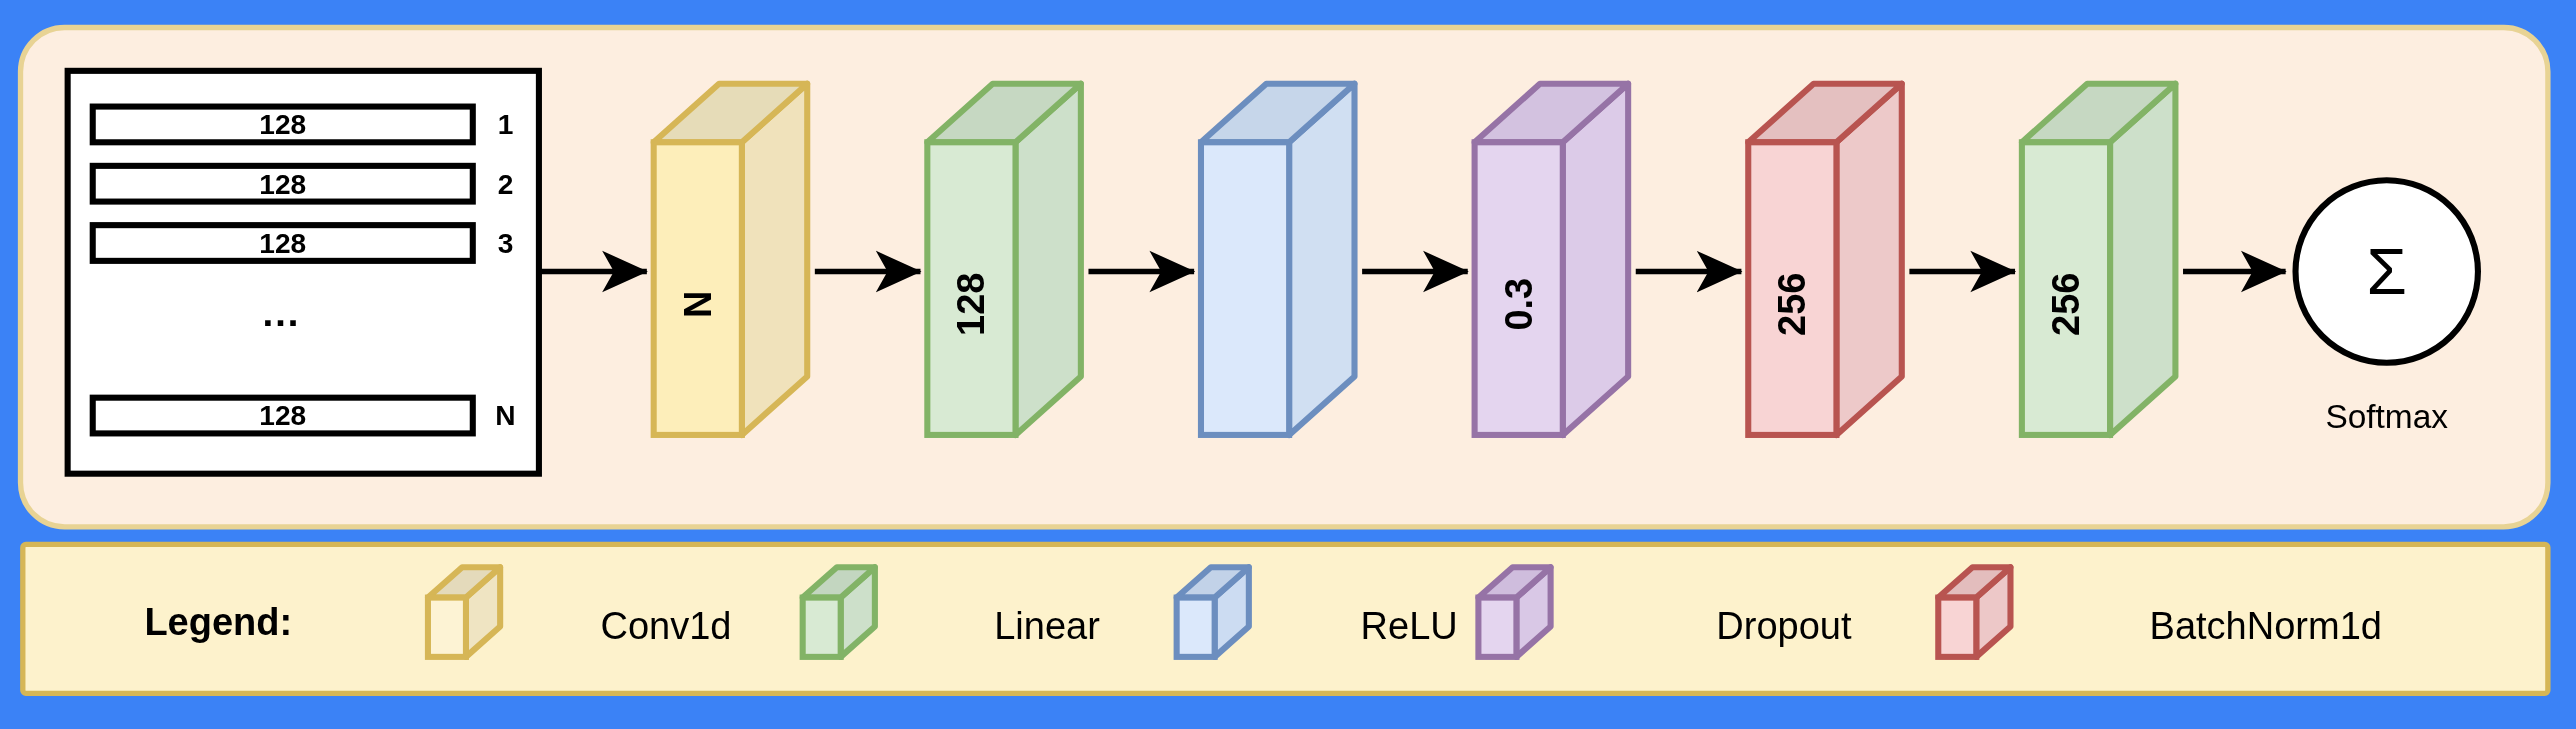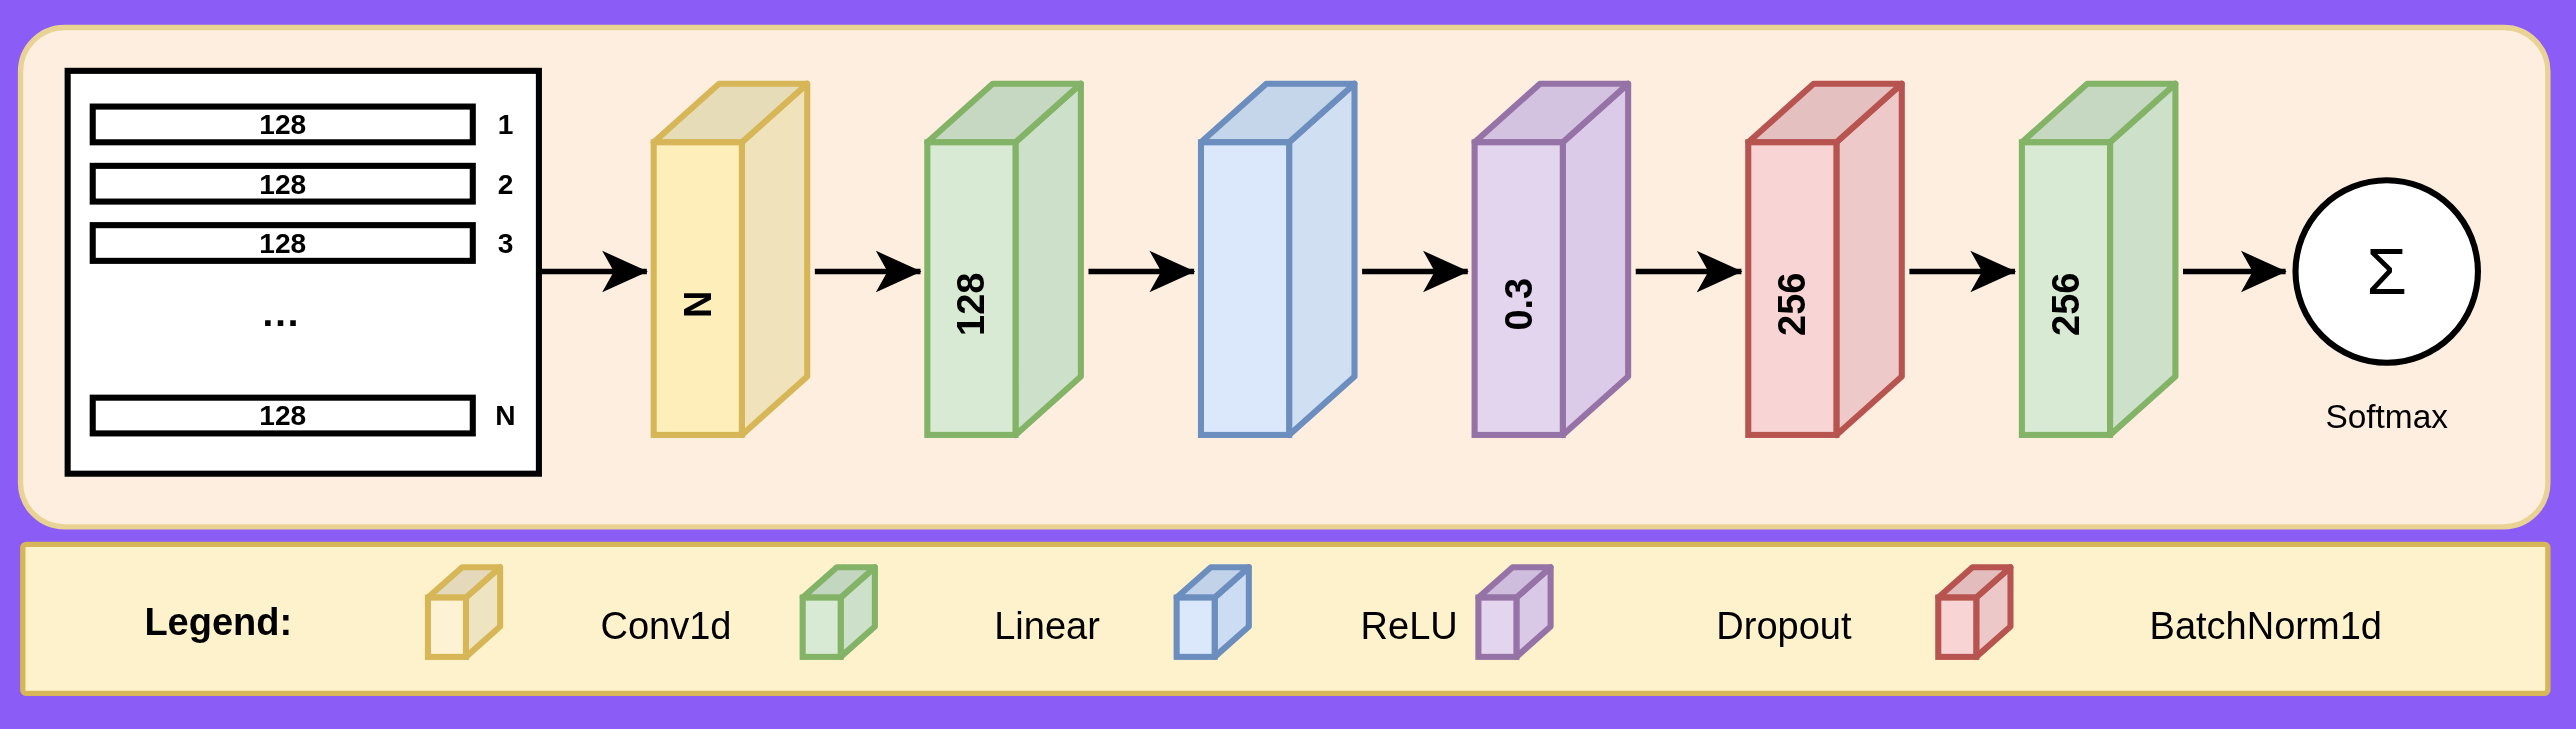--- a/index.html
+++ b/index.html
@@ -1,17 +1,17 @@
 <!DOCTYPE html>
 <html style="font-size:12px"><head>
 <meta charset="utf-8">
 <style>
   html,body{margin:0;padding:0;background:#ffffff;}
   body{width:2576px;height:730px;font-family:"Liberation Sans",sans-serif;overflow:hidden;}
-  #stage{position:relative;width:2576px;height:730px;background:#8b5cf6;}
+  #stage{position:relative;width:2576px;height:730px;background:#3b82f6;}
   svg.layer{position:absolute;top:0;left:0;width:2576px;height:730px;}
   text{font-family:"Liberation Sans",sans-serif;}
 </style>
 </head>
 <body>
 
 <div id="stage">
 
   <svg class="layer" viewBox="0 0 3389 960">
     <defs>

